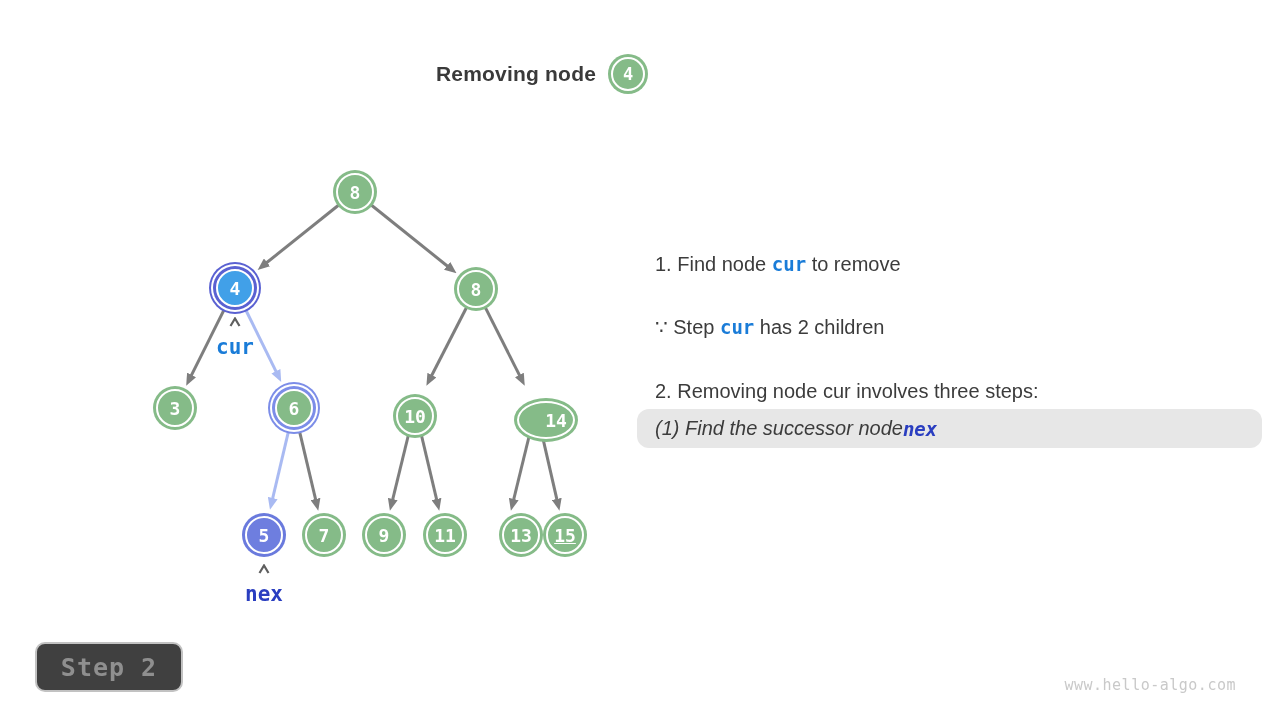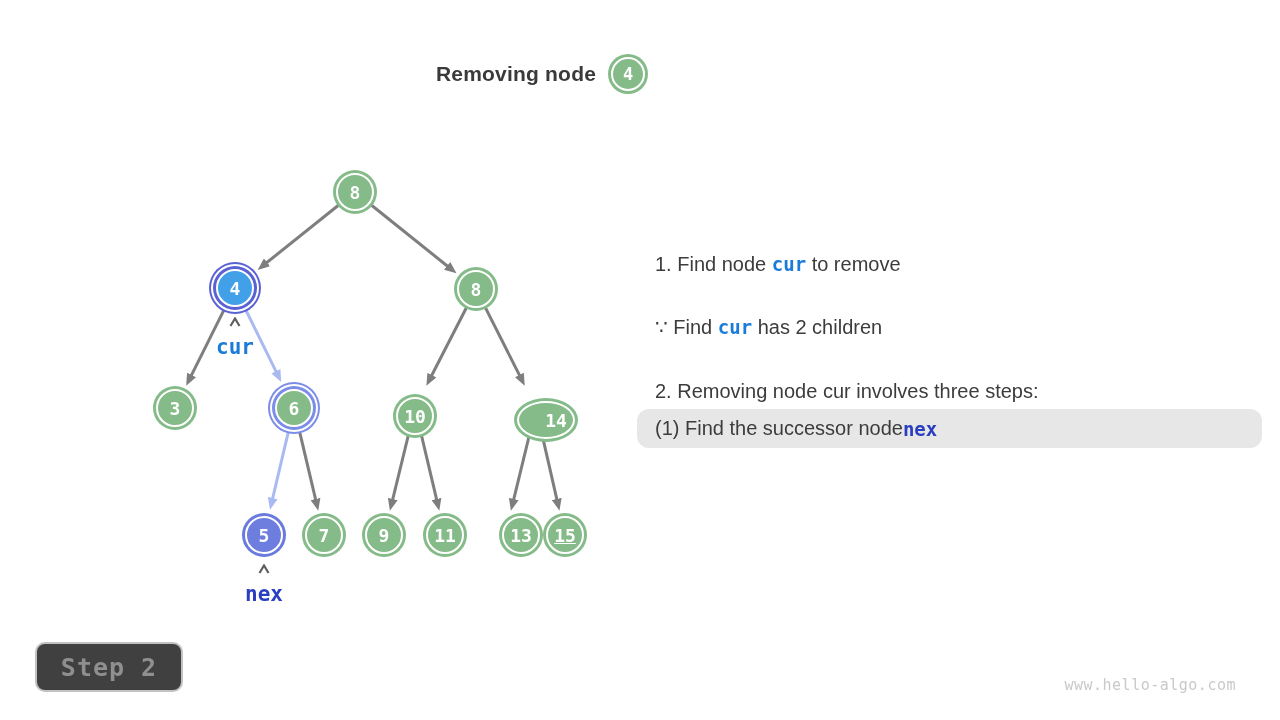--- a/index.html
+++ b/index.html
@@ -69,21 +69,21 @@
   .kw.cur-color { color: #1a7cd8; }
   .kw.nex-color { color: #2a3ec0; }
   .highlight-box {
     position: absolute;
     left: 637px; top: 409px; width: 625px; height: 39px;
     background: #e7e7e7; border-radius: 12px;
   }
   .highlight-text {
     position: absolute; left: 655px; top: 409px; height: 39px;
     display: flex; align-items: center;
-    font-size: 20px; color: #3c3c3c; white-space: nowrap;
+    font-size: 20px; color: #3c3c3c; white-space: nowrap; font-style: italic;
   }
 
   
   .step-badge {
     position: absolute;
     left: 35px; top: 642px; width: 144px; height: 46px;
     background: #404040;
     border: 2px solid #c2c2c2; border-radius: 10px;
     display: flex; align-items: center; justify-content: center;
     font: bold 25px "DejaVu Sans Mono", monospace;
@@ -149,21 +149,21 @@
     <svg width="14" height="10" class="pointer-caret" style="left: 257px; top: 564px;">
       <polyline points="2.5,9 7,1.5 11.5,9" fill="none" stroke="#5f5f5f" stroke-width="2.2"></polyline>
     </svg>
     <div class="pointer-label" style="left: 264px; top: 582px; color: rgb(42, 62, 192);">nex</div>
   </div>
 
 <div class="note-line" style="left:655px; top:253px;">
   <span>1. Find node </span><span class="kw cur-color">cur</span><span> to remove</span>
 </div>
 <div class="note-line" style="left:655px; top:315px;">
-  <span>∵ Find </span><span class="kw cur-color">cur</span><span> has 2 children</span>
+  <span>∵ Step </span><span class="kw cur-color">cur</span><span> has 2 children</span>
 </div>
 <div class="note-line" style="left:655px; top:380px;">
   <span>2. Removing node cur involves three steps:</span>
 </div>
 <div class="highlight-box"></div>
 <div class="highlight-text">
   <span>(1) Find the successor node </span>
     <span class="kw nex-color">nex</span>
 </div>
 

